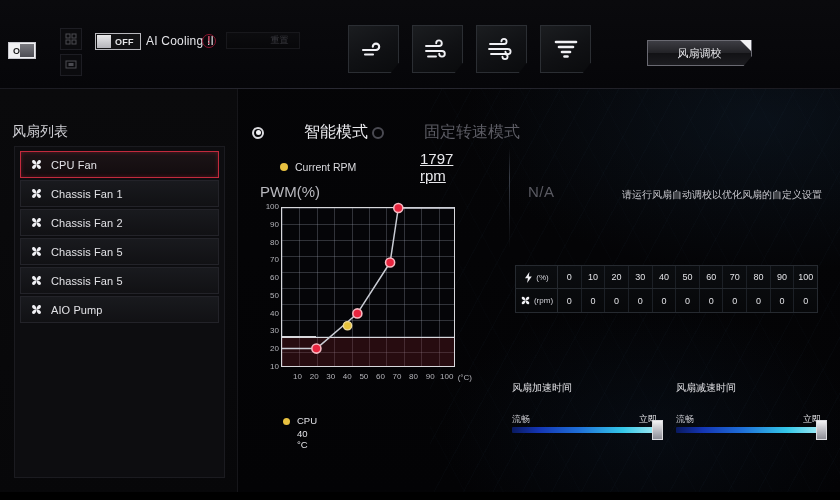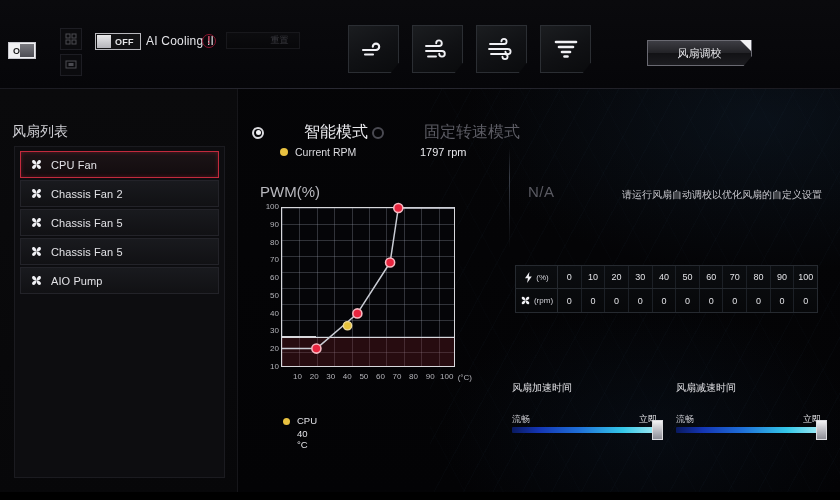--- a/index.html
+++ b/index.html
@@ -152,26 +152,26 @@
     display: flex; align-items: center; justify-content: center;
     flex: none;
   }
   .radio .dot { width: 5px; height: 5px; border-radius: 50%; background: #f2f2f4; }
   .radio.off { border-color: #4a4a52; }
   .radio-txt { font-size: 16px; color: #e8e8ec; margin-left: 32px; }
   .radio-txt.dim { color: #5c5c64; }
   #radio-fixed { position: absolute; left: 372px; top: 122px; display: flex; align-items: center; }
 
   #rpm-row {
-    position: absolute; left: 280px; top: 146px;
+    position: absolute; left: 280px; top: 161px;
     width: 200px; display: flex; align-items: center;
   }
   #rpm-dot { width: 8px; height: 8px; border-radius: 50%; background: #e8c140; margin-right: 7px; }
   #rpm-label { font-size: 10.5px; color: #dcdce0; }
-  #rpm-value { position: absolute; left: 140px; font-size: 11px; color: #e8e8ec; }
+  #rpm-value { position: absolute; left: 140px; font-size: 15px; color: #e8e8ec; text-decoration: underline; }
 
   
   #chart-wrap { position: absolute; left: 257px; top: 183px; width: 230px; height: 215px; }
   #pwm-axis-label { position: absolute; left: 3px; top: 0; font-size: 15px; color: #b8b8be; }
   #plot {
     position: absolute; left: 24px; top: 24px; width: 174px; height: 160px;
     border-left: 1.5px solid #d8d8dc;
     border-top: 1.5px solid #d8d8dc;
     border-right: 1.5px solid #d8d8dc;
     border-bottom: 1.5px solid #d8d8dc;
@@ -360,20 +360,29 @@
       <div class="fan-item selected">
         <svg class="fan-icon" viewBox="0 0 14 14">
           <path d="M7 7 C7 3.4 4.4 1.3 2.6 2.6 C1.3 4.4 3.4 7 7 7 Z" fill="#f0f0f4"></path>
           <path d="M7 7 C10.6 7 12.7 4.4 11.4 2.6 C9.6 1.3 7 3.4 7 7 Z" fill="#f0f0f4"></path>
           <path d="M7 7 C7 10.6 9.6 12.7 11.4 11.4 C12.7 9.6 10.6 7 7 7 Z" fill="#f0f0f4"></path>
           <path d="M7 7 C3.4 7 1.3 9.6 2.6 11.4 C4.4 12.7 7 10.6 7 7 Z" fill="#f0f0f4"></path>
         </svg>
         <span class="fan-label">CPU Fan</span>
       </div>
 
+      <div class="fan-item">
+        <svg class="fan-icon" viewBox="0 0 14 14">
+          <path d="M7 7 C7 3.4 4.4 1.3 2.6 2.6 C1.3 4.4 3.4 7 7 7 Z" fill="#f0f0f4"></path>
+          <path d="M7 7 C10.6 7 12.7 4.4 11.4 2.6 C9.6 1.3 7 3.4 7 7 Z" fill="#f0f0f4"></path>
+          <path d="M7 7 C7 10.6 9.6 12.7 11.4 11.4 C12.7 9.6 10.6 7 7 7 Z" fill="#f0f0f4"></path>
+          <path d="M7 7 C3.4 7 1.3 9.6 2.6 11.4 C4.4 12.7 7 10.6 7 7 Z" fill="#f0f0f4"></path>
+        </svg>
+        <span class="fan-label">Chassis Fan 1</span>
+      </div>
 
       <div class="fan-item">
         <svg class="fan-icon" viewBox="0 0 14 14">
           <path d="M7 7 C7 3.4 4.4 1.3 2.6 2.6 C1.3 4.4 3.4 7 7 7 Z" fill="#f0f0f4"></path>
           <path d="M7 7 C10.6 7 12.7 4.4 11.4 2.6 C9.6 1.3 7 3.4 7 7 Z" fill="#f0f0f4"></path>
           <path d="M7 7 C7 10.6 9.6 12.7 11.4 11.4 C12.7 9.6 10.6 7 7 7 Z" fill="#f0f0f4"></path>
           <path d="M7 7 C3.4 7 1.3 9.6 2.6 11.4 C4.4 12.7 7 10.6 7 7 Z" fill="#f0f0f4"></path>
         </svg>
         <span class="fan-label">Chassis Fan 2</span>
       </div>

